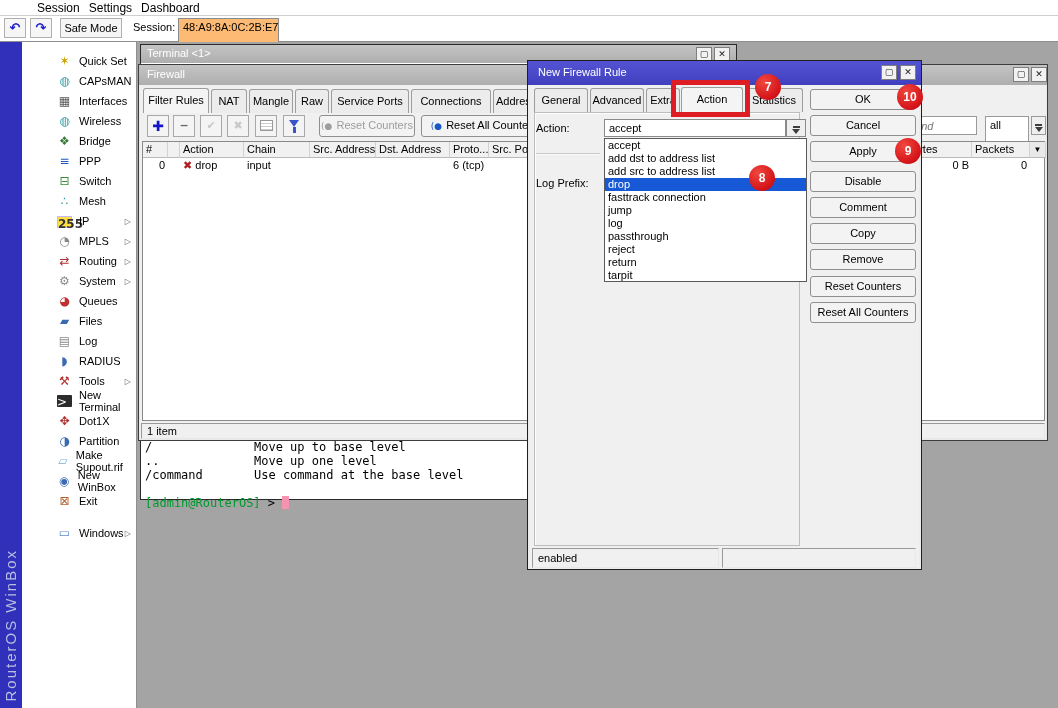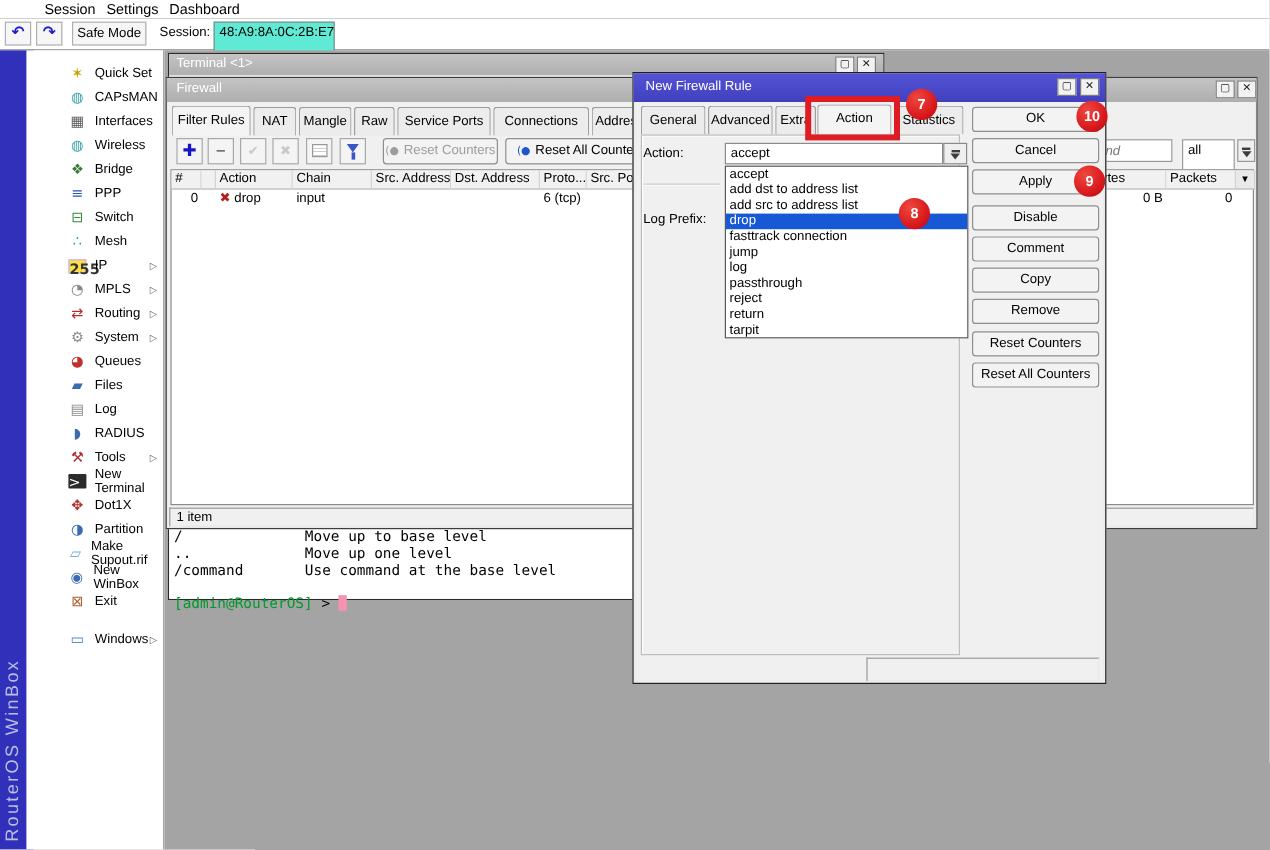--- a/index.html
+++ b/index.html
@@ -7,21 +7,21 @@
   body { font-family:"Liberation Sans", sans-serif; font-size:11px; color:#000; background:#fff; position:relative; }
   .abs { position:absolute;padding-left:28px; }
 
   
   #menubar { left:0; top:0; width:1058px; height:16px; background:#fff; border-bottom:1px solid #cfcfcf; }
   .menu-item { display:inline-block; margin-left:9px; margin-top:1px; font-size:12px; cursor:default; }
   #topbar { left:0; top:16px; width:1058px; height:26px; background:#fff; border-bottom:1px solid #8f8f8f; }
   .tool-sq { position:absolute; top:2px; width:22px; height:20px; background:#f6f6f6; border:1px solid #b0b0b0; text-align:center; line-height:18px; color:#1c1ccc; font-weight:bold; font-size:13px; font-family:"DejaVu Sans",sans-serif; }
   #safe-mode { position:absolute; left:60px; top:2px; width:62px; height:20px; background:#f6f6f6; border:1px solid #b0b0b0; text-align:center; line-height:18px; }
   #session-label { position:absolute; left:133px; top:5px; }
-  #session-value { position:absolute; left:178px; top:2px; width:101px; height:30px; border:1px solid #8a8a8a; line-height:16px; padding-left:4px; background:#5eead4; }
+  #session-value { position:absolute; left:178px; top:2px; width:101px; height:30px; border:1px solid #8a8a8a; line-height:16px; padding-left:4px; background:#fdba74; }
 
   
   #desktop { left:137px; top:42px; width:921px; height:666px; background:#a4a4a4; }
   #brand { left:0; top:42px; width:22px; height:666px; background:#3030ba; }
   #brand span { position:absolute; bottom:6px; left:2px; writing-mode:vertical-rl; transform:rotate(180deg); color:#b9bfe2; font-size:15px; letter-spacing:2px; }
   #sidebar { left:22px; top:42px; width:115px; height:666px; background:#fff; border-right:1px solid #8f8f8f; padding-top:9px; }
   .side-item { height:20px; display:flex; align-items:center; position:relative; cursor:default; }
   .side-item .ico { width:15px; height:14px; margin-left:7px; margin-right:7px; text-align:center; font-size:12px; line-height:14px; font-family:"DejaVu Sans",sans-serif; }
   .side-item .arrow { position:absolute; right:5px; color:#666; font-size:8px; font-family:"DejaVu Sans",sans-serif; }
   .ip-badge { font-size:7px; line-height:11px; border:1px solid #c4b5fd; background:#fde047; color:#333; height:12px !important; margin-top:1px;font-weight:bold; }
@@ -305,20 +305,21 @@
       <div class="dd-opt sel">drop</div>
       <div class="dd-opt">fasttrack connection</div>
       <div class="dd-opt">jump</div>
       <div class="dd-opt">log</div>
       <div class="dd-opt">passthrough</div>
       <div class="dd-opt">reject</div>
       <div class="dd-opt">return</div>
       <div class="dd-opt">tarpit</div>
     </div>
 
+  <div class="sunken" id="dlg-status1"><span>enabled</span></div>
   <div class="sunken" id="dlg-status2"></div>
 <div id="dlg-buttons">
       <div class="btn" style="left: 282px; top: 28px; width: 106px; height: 21px;">OK</div>
       <div class="btn" style="left: 282px; top: 54px; width: 106px; height: 21px;">Cancel</div>
       <div class="btn" style="left: 282px; top: 80px; width: 106px; height: 21px;">Apply</div>
       <div class="btn" style="left: 282px; top: 110px; width: 106px; height: 21px;">Disable</div>
       <div class="btn" style="left: 282px; top: 136px; width: 106px; height: 21px;">Comment</div>
       <div class="btn" style="left: 282px; top: 162px; width: 106px; height: 21px;">Copy</div>
       <div class="btn" style="left: 282px; top: 188px; width: 106px; height: 21px;">Remove</div>
       <div class="btn" style="left: 282px; top: 215px; width: 106px; height: 21px;">Reset Counters</div>

